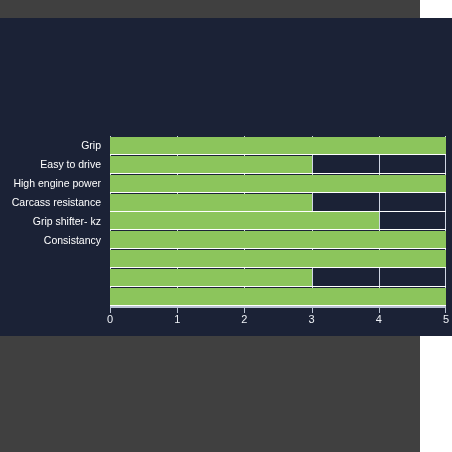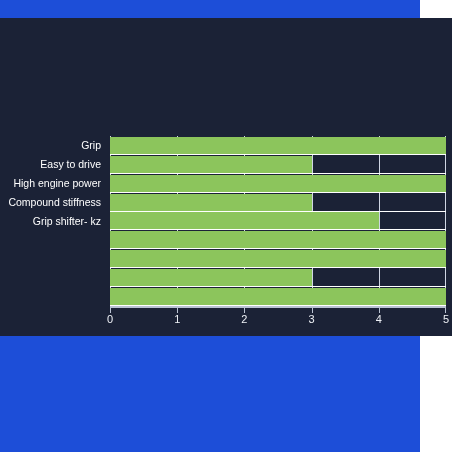--- a/index.html
+++ b/index.html
@@ -10,21 +10,21 @@
   body {
     width: 452px;
     height: 452px;
     font-family: "Liberation Sans", sans-serif;
     overflow: hidden;
   }
   #page {
     position: relative;
     width: 420px;
     height: 452px;
-    background: #1d4ed8;
+    background: #404040;
     text-align: right;
   }
   
   #panel {
     position: absolute;
     left: 0px;
     top: 18px;
     width: 452px;
     height: 318px;
     background: #1b2236;
@@ -135,24 +135,27 @@
       <div class="lab-row">
           <span>Grip</span>
         </div>
       <div class="lab-row">
           <span>Easy to drive</span>
         </div>
       <div class="lab-row">
           <span>High engine power</span>
         </div>
       <div class="lab-row">
-          <span>Compound stiffness</span>
+          <span>Carcass resistance</span>
         </div>
       <div class="lab-row">
           <span>Grip shifter- kz</span>
+        </div>
+      <div class="lab-row">
+          <span>Consistancy</span>
         </div>
     </div>
 
     <div id="plot">
       <div id="gridlines">
           <div class="grid-v axis0" style="left: 0px; background: rgb(207, 214, 228);"></div>
           <div class="grid-v" style="left: 67.2px; background: rgb(207, 214, 228);"></div>
           <div class="grid-v" style="left: 134.4px; background: rgb(207, 214, 228);"></div>
           <div class="grid-v" style="left: 201.6px; background: rgb(207, 214, 228);"></div>
           <div class="grid-v" style="left: 268.8px; background: rgb(207, 214, 228);"></div>

